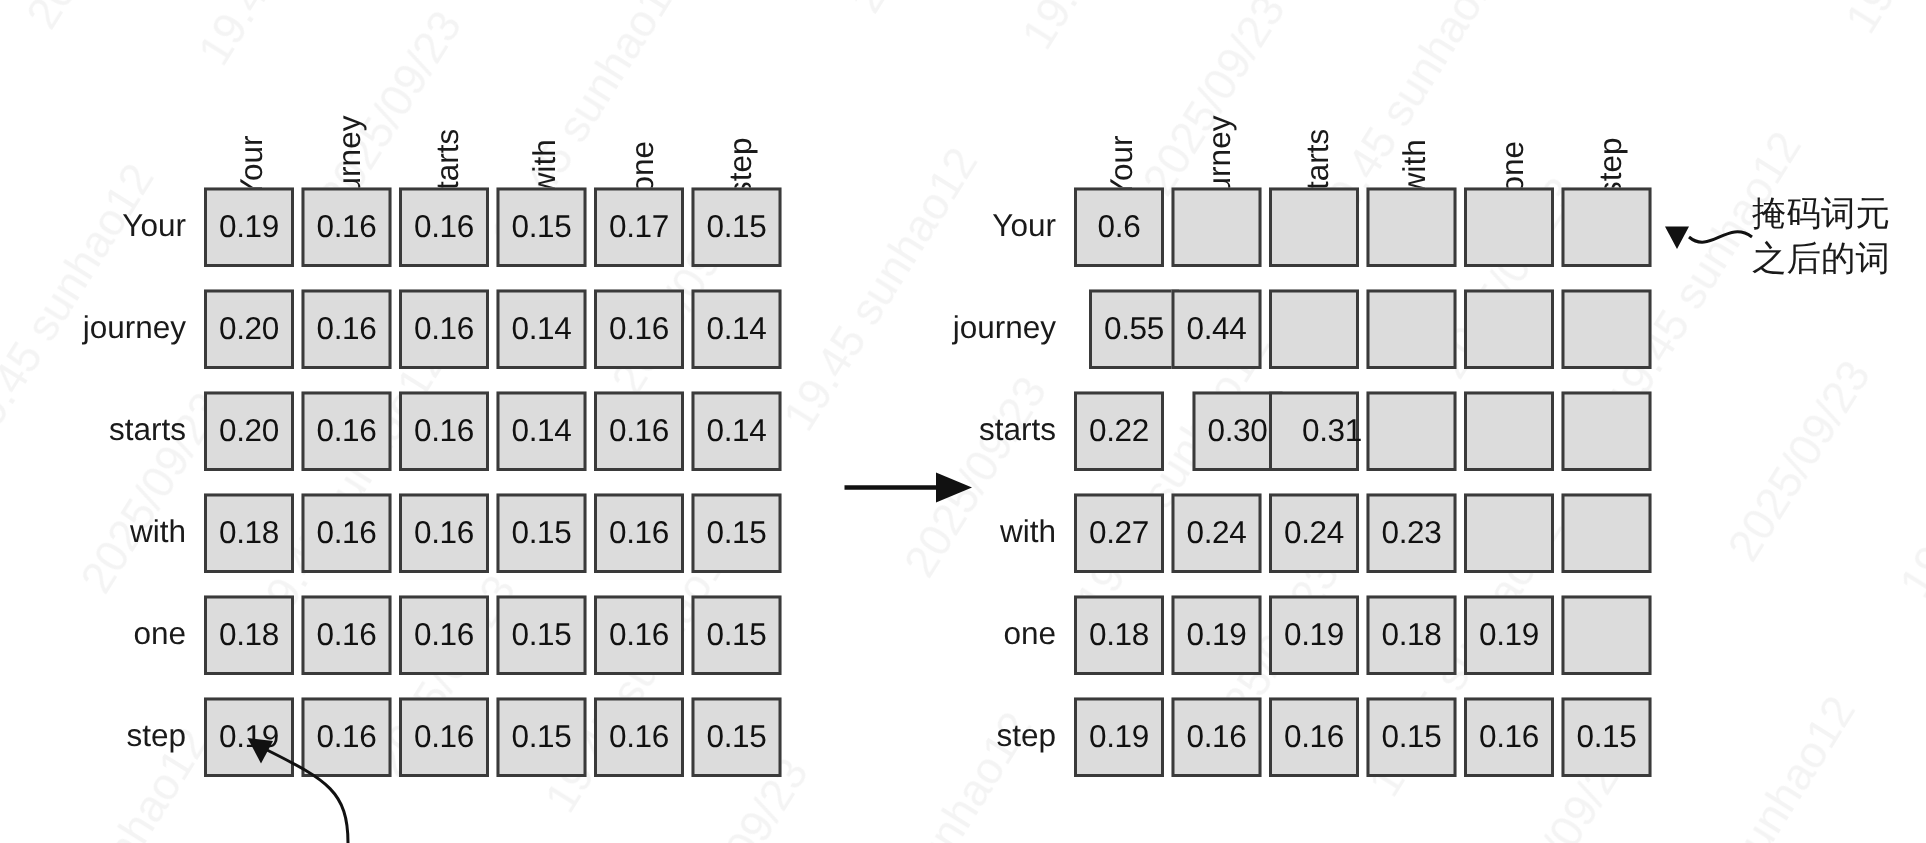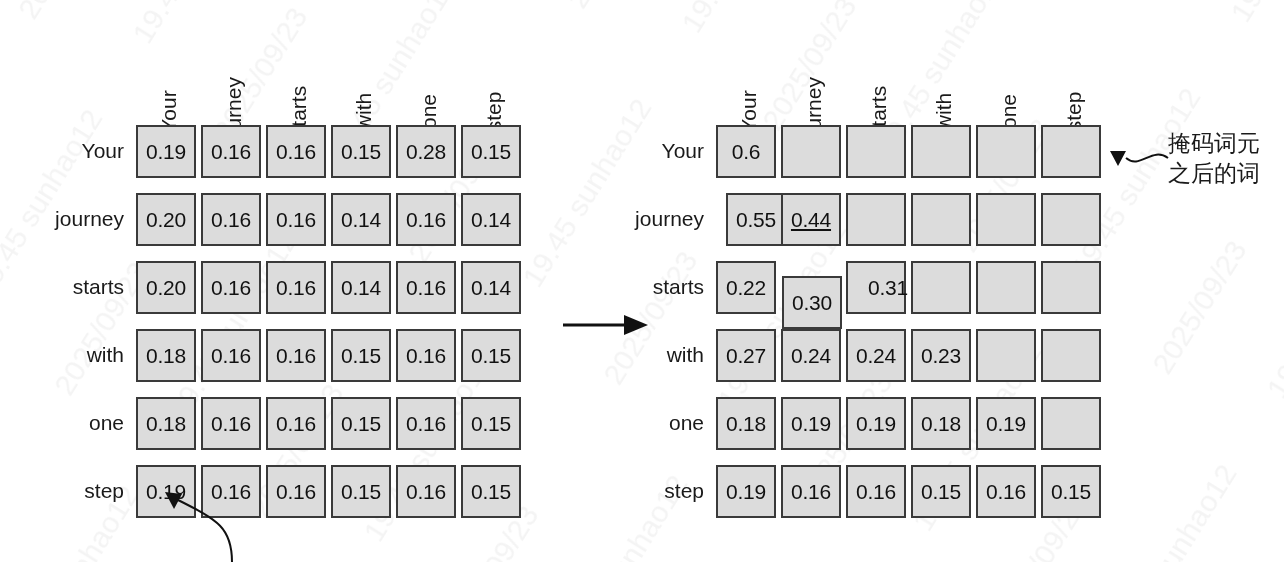--- a/index.html
+++ b/index.html
@@ -171,21 +171,21 @@
       <span>one</span>
       </div>
     <div class="row-label" style="top:440px;">
       <span>step</span>
       </div>
 
     <div class="cell" style="left:0px;   top:103px;">0.19</div>
     <div class="cell" style="left:65px;  top:103px;">0.16</div>
     <div class="cell" style="left:130px; top:103px;">0.16</div>
     <div class="cell" style="left:195px; top:103px;">0.15</div>
-    <div class="cell" style="left:260px; top:103px;">0.28</div>
+    <div class="cell" style="left:260px; top:103px;">0.17</div>
     <div class="cell" style="left:325px; top:103px;">0.15</div>
 
     <div class="cell" style="left:0px;   top:171px;">0.20</div>
     <div class="cell" style="left:65px;  top:171px;">0.16</div>
     <div class="cell" style="left:130px; top:171px;">0.16</div>
     <div class="cell" style="left:195px; top:171px;">0.14</div>
     <div class="cell" style="left:260px; top:171px;">0.16</div>
     <div class="cell" style="left:325px; top:171px;">0.14</div>
 
     <div class="cell" style="left:0px;   top:239px;">0.20</div>
@@ -260,28 +260,28 @@
       </div>
 
     <div class="cell" style="left:0px;   top:103px;">0.6</div>
     <div class="cell empty" style="left:65px;  top:103px;"></div>
     <div class="cell empty" style="left:130px; top:103px;"></div>
     <div class="cell empty" style="left:195px; top:103px;"></div>
     <div class="cell empty" style="left:260px; top:103px;"></div>
     <div class="cell empty" style="left:325px; top:103px;"></div>
 
     <div class="cell" style="left:10px;   top:171px;">0.55</div>
-    <div class="cell" style="left:65px;  top:171px;text-decoration:underline;">0.44</div>
+    <div class="cell" style="left:65px;  top:171px;">0.44</div>
     <div class="cell empty" style="left:130px; top:171px;"></div>
     <div class="cell empty" style="left:195px; top:171px;"></div>
     <div class="cell empty" style="left:260px; top:171px;"></div>
     <div class="cell empty" style="left:325px; top:171px;"></div>
 
     <div class="cell" style="left:0px;   top:239px;">0.22</div>
-    <div class="cell" style="left:66px;  top:239px;margin-top:15px;">0.30</div>
+    <div class="cell" style="left:79px;  top:239px;">0.30</div>
     <div class="cell" style="left:130px; top:239px;padding-left:24px;">0.31</div>
     <div class="cell empty" style="left:195px; top:239px;"></div>
     <div class="cell empty" style="left:260px; top:239px;"></div>
     <div class="cell empty" style="left:325px; top:239px;"></div>
 
     <div class="cell" style="left:0px;   top:307px;">0.27</div>
     <div class="cell" style="left:65px;  top:307px;">0.24</div>
     <div class="cell" style="left:130px; top:307px;">0.24</div>
     <div class="cell" style="left:195px; top:307px;">0.23</div>
     <div class="cell empty" style="left:260px; top:307px;"></div>

